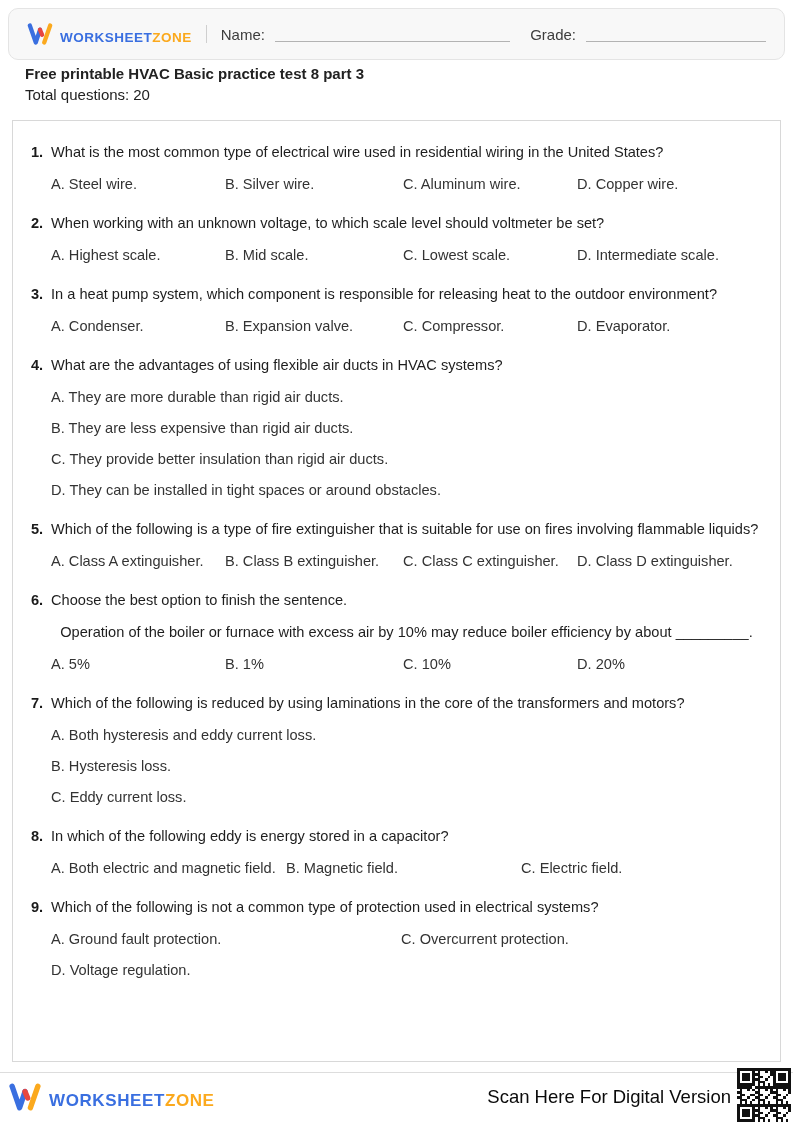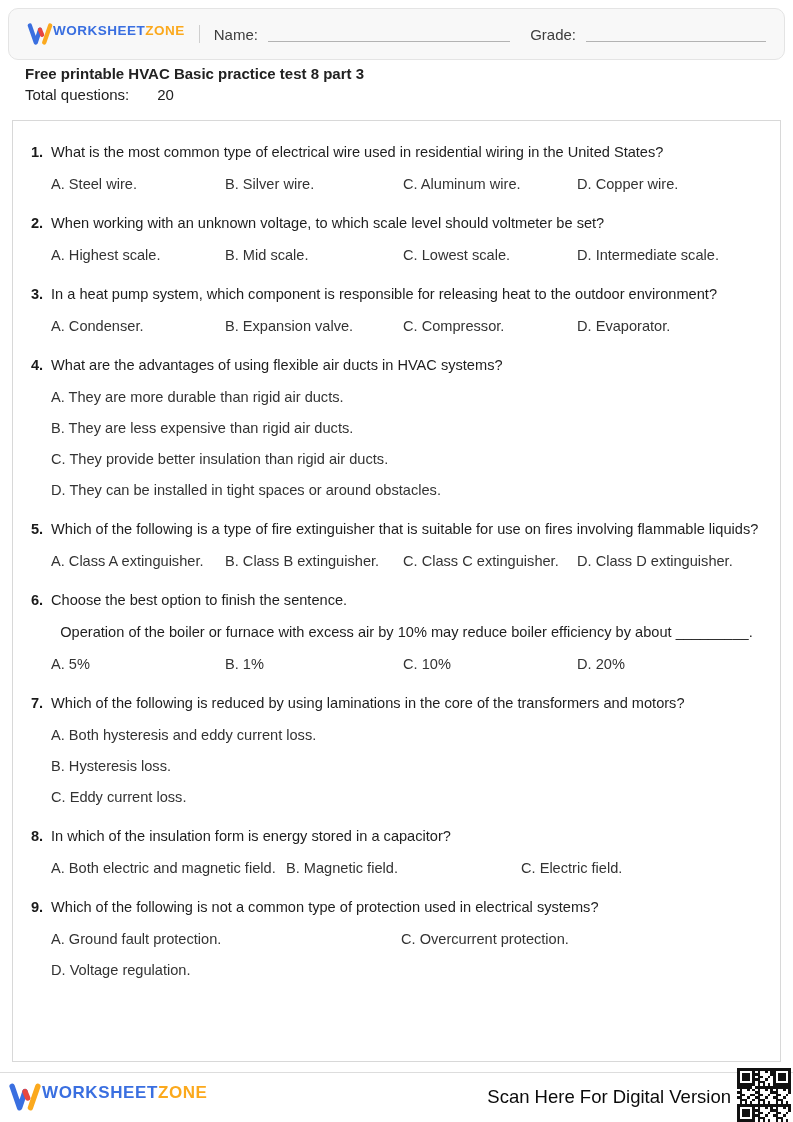--- a/index.html
+++ b/index.html
@@ -6,34 +6,34 @@
   body{
     width:793px;height:1122px;position:relative;background:#ffffff;
     font-family:"Liberation Sans", sans-serif;color:#1e1e1e;overflow:hidden;
   }
   
   .header-card{
     position:absolute;left:8px;top:8px;right:8px;height:52px;
     background:#f8f8f8;border:1px solid #e4e4e4;border-radius:10px;
     display:flex;align-items:center;padding:0 18px;box-sizing:border-box;
   }
-  .logo{display:flex;align-items:flex-start;flex:none;}
+  .logo{display:flex;align-items:flex-end;gap:7px;flex:none;}
   .logo-text{font-weight:700;font-size:13.5px;letter-spacing:.5px;white-space:nowrap;}
   .logo-blue{color:#3a6fe0;}
   .logo-orange{color:#fba91d;}
   .vdiv{width:1px;height:18px;background:#cfcfcf;margin:0 14px;flex:none;}
   .field-label{font-size:15px;color:#3d3d3d;flex:none;}
   .writein{border-bottom:1px solid #b3b3b3;height:15px;}
   .name-line{flex:1;margin:0 20px 0 10px;}
   .grade-line{width:180px;margin-left:10px;}
   
   .title-block{position:absolute;left:25px;top:64px;right:13px;}
   .title{font-size:15px;font-weight:700;color:#222;line-height:20px;}
   .total-line{font-size:15px;color:#222;line-height:20px;margin-top:1px;}
-  .total-value{margin-left:28px;}
+  .total-value{margin-left:4px;}
   
   .questions-box{
     position:absolute;left:12px;top:120px;right:12px;height:942px;
     border:1px solid #d8d8d8;background:#fff;box-sizing:border-box;
     padding:22px 18px 0 18px;overflow:hidden;
   }
   .question-block{margin-bottom:20px;font-size:14.6px;line-height:19px;}
   .q-row{display:flex;margin-bottom:13px;}
   .q-num{flex:none;width:20px;font-weight:700;color:#1a1a1a;}
   .q-text{flex:1;color:#1e1e1e;}
@@ -162,21 +162,21 @@
       </div>
       <div class="opts stacked">
         <span class="opt">A. Both hysteresis and eddy current loss.</span>
         <span class="opt">B. Hysteresis loss.</span>
         <span class="opt">C. Eddy current loss.</span>
       </div>
     </div>
     <div class="question-block">
       <div class="q-row">
         <span class="q-num">8.</span>
-        <span class="q-text">In which of the insulation form is energy stored in a capacitor?</span>
+        <span class="q-text">In which of the following eddy is energy stored in a capacitor?</span>
       </div>
       <div class="opts row3">
         <span class="opt">A. Both electric and magnetic field.</span>
         <span class="opt">B. Magnetic field.</span>
         <span class="opt">C. Electric field.</span>
       </div>
     </div>
     <div class="question-block">
       <div class="q-row">
         <span class="q-num">9.</span>

